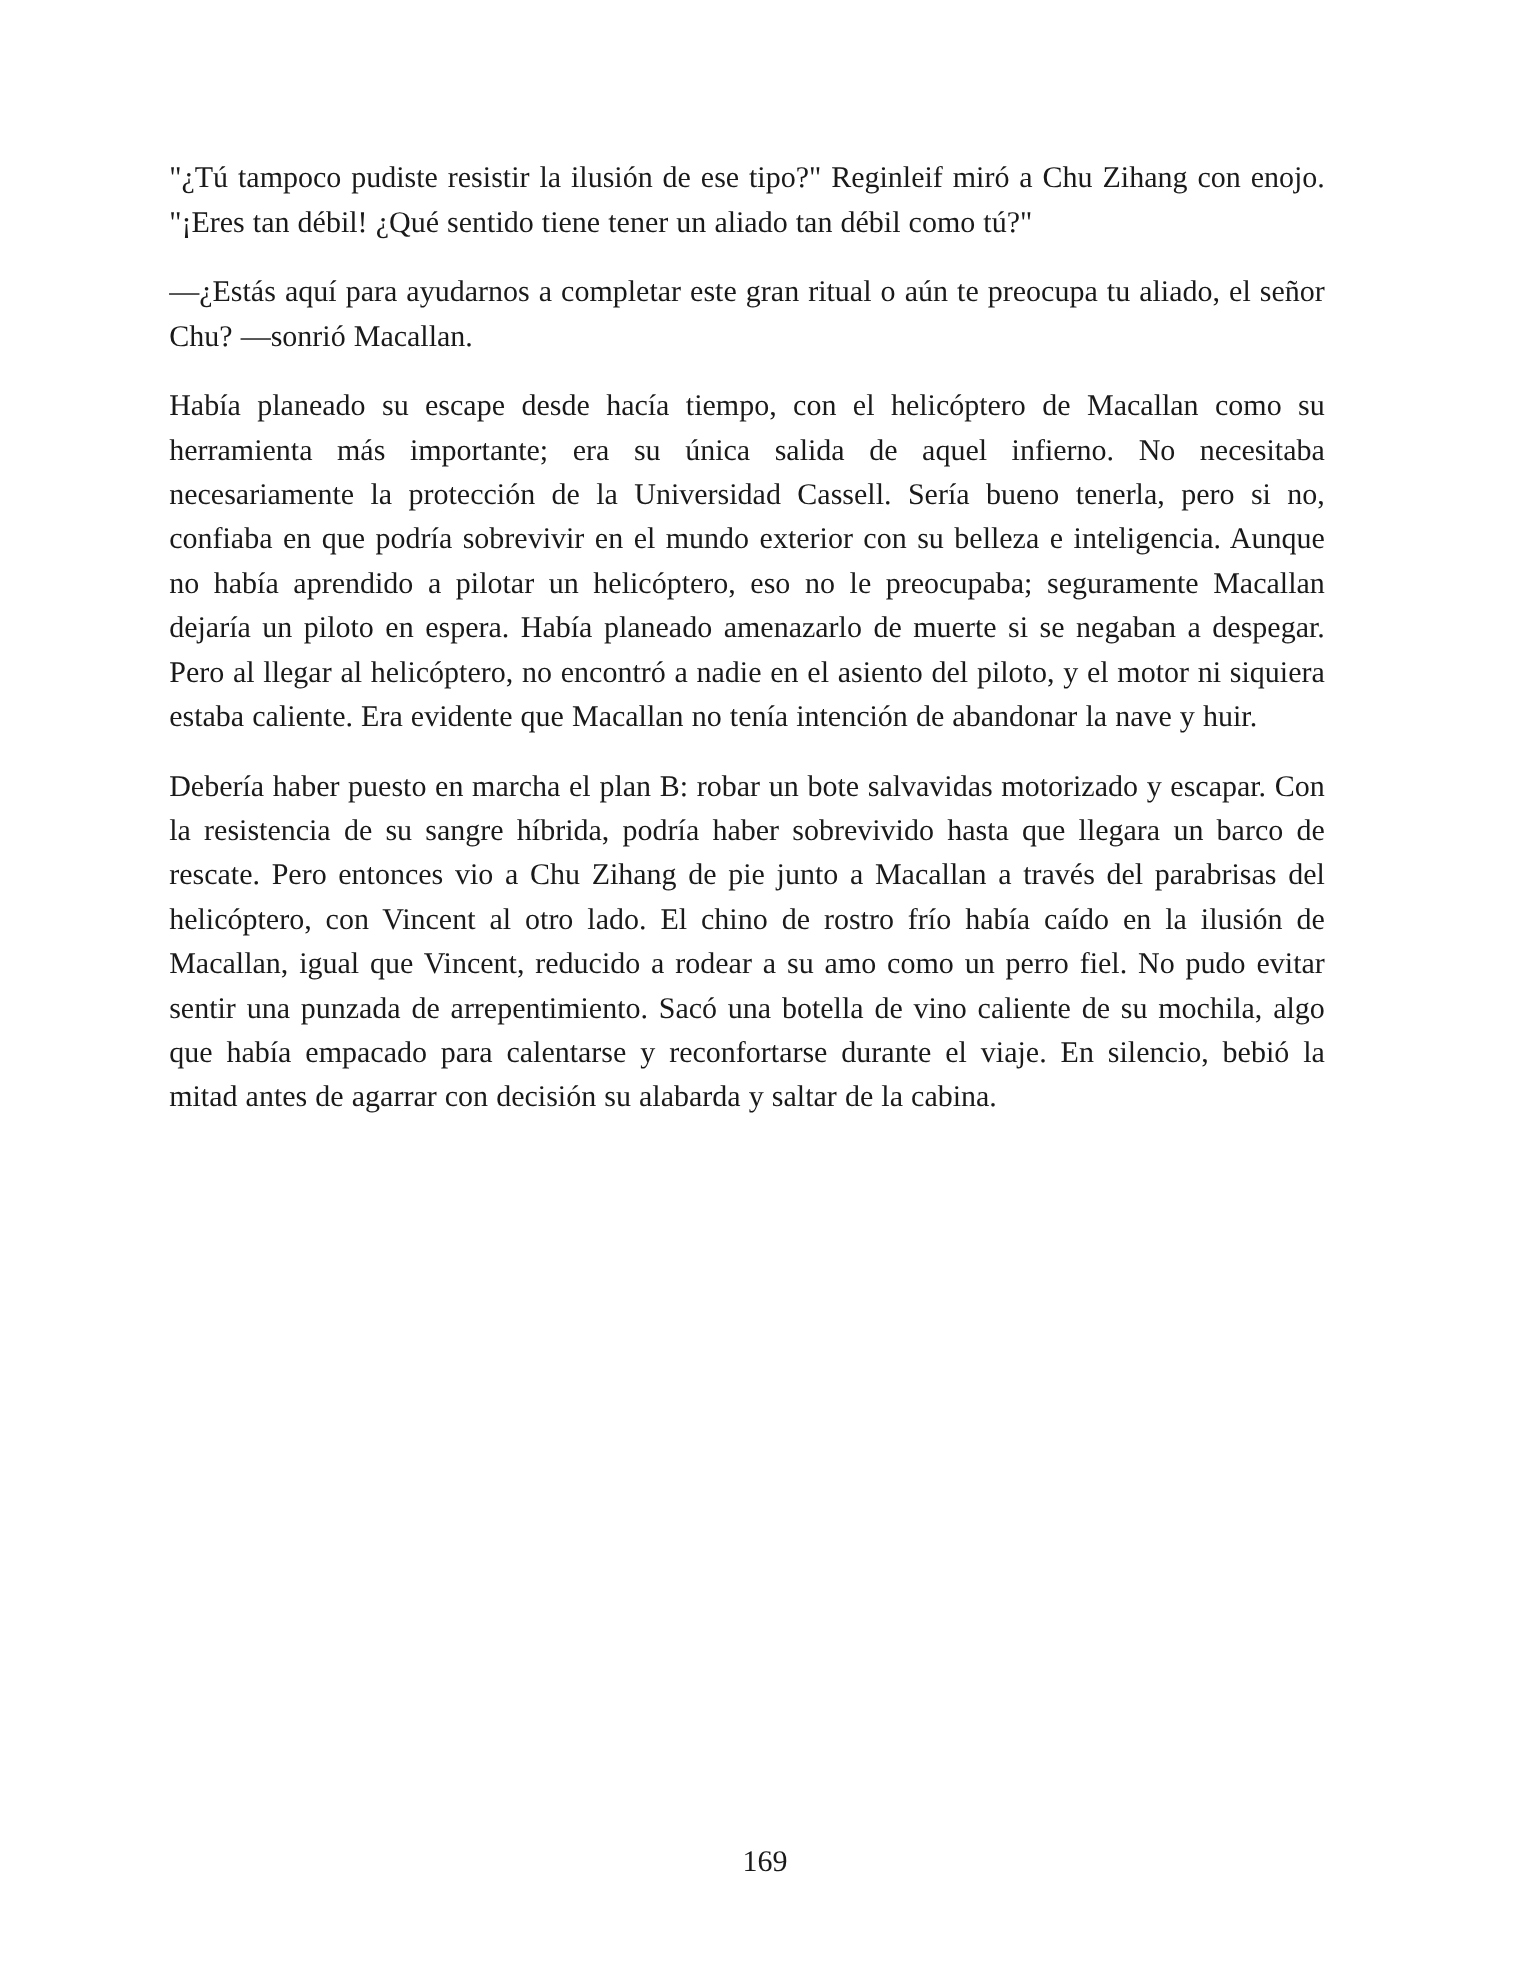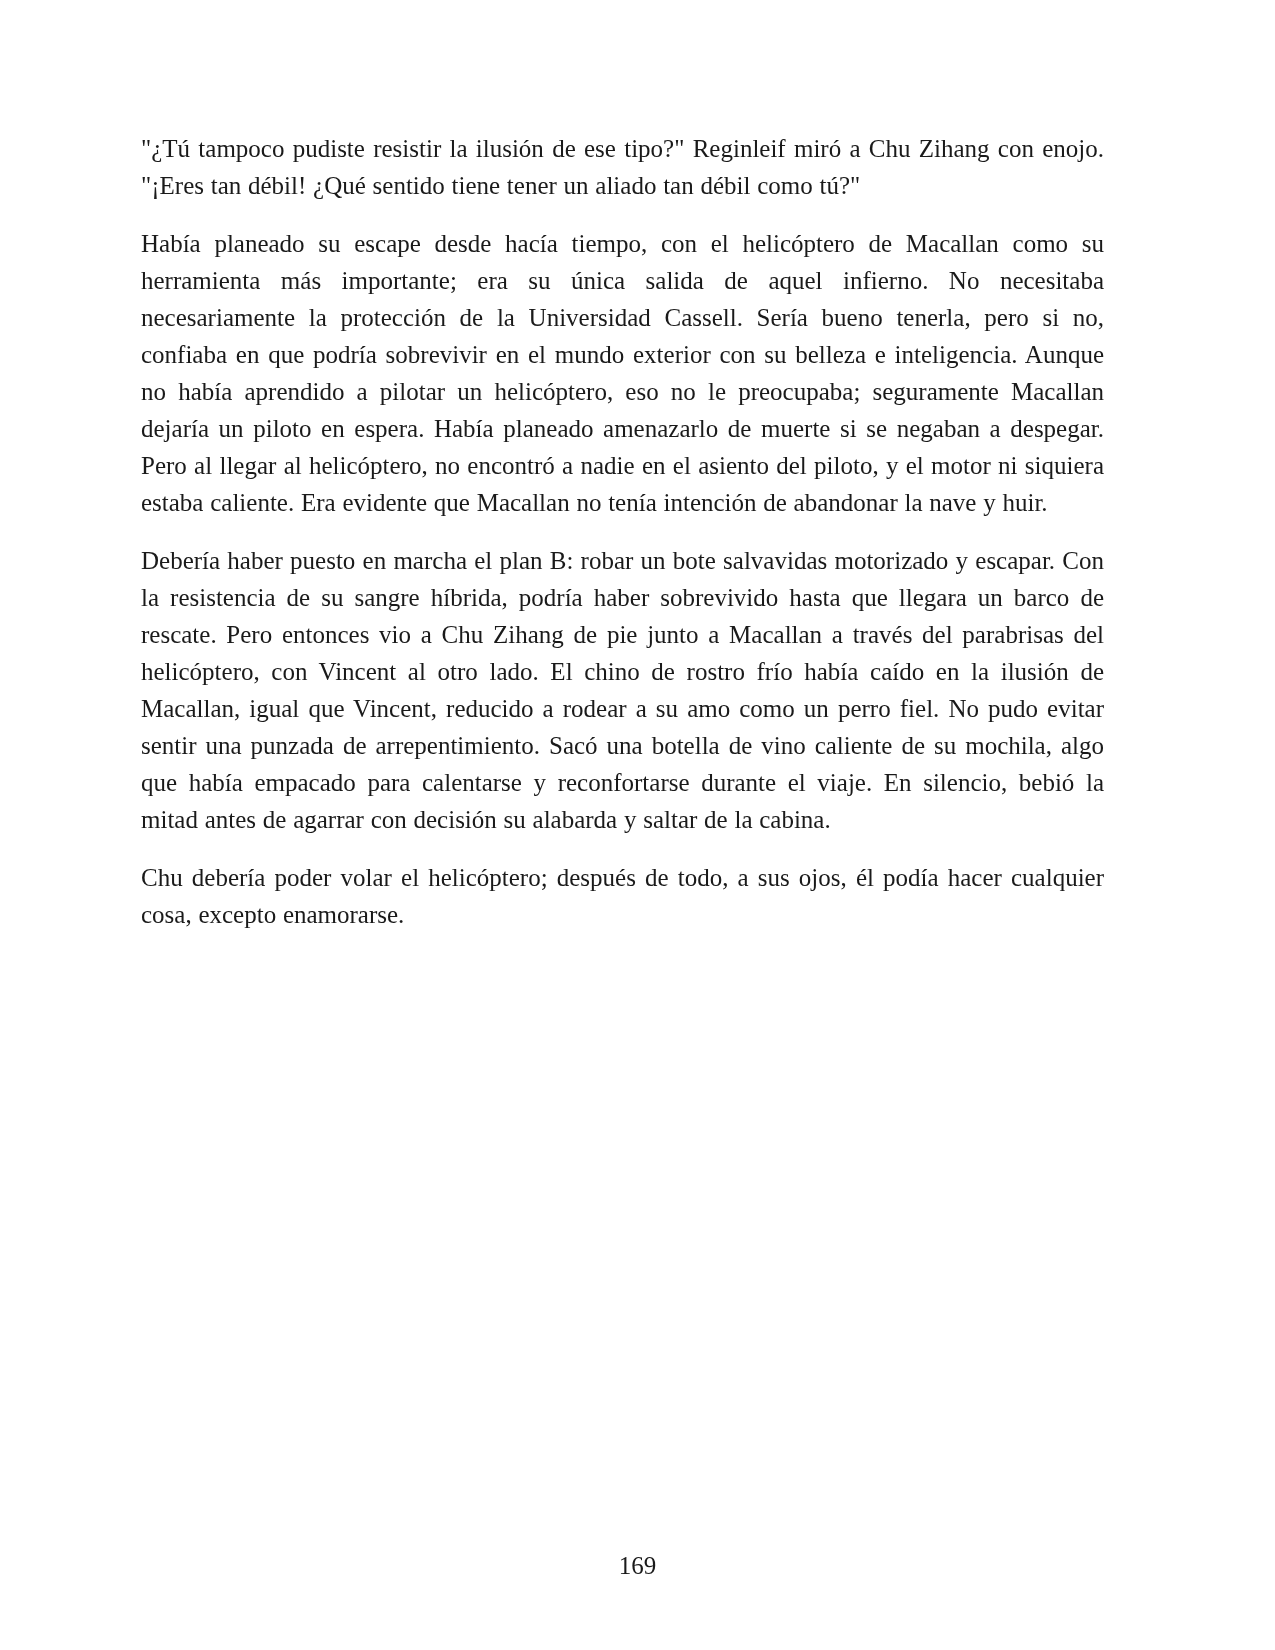--- a/index.html
+++ b/index.html
@@ -31,27 +31,26 @@
     word-spacing: 0.5px;
   }
   .page-number {
     position: absolute;
     left: 0;
     right: 0;
     top: 1537px;
     text-align: center;
     font-size: 25px;
     line-height: 30px;
-    margin-top: 14px;
   }
 </style>
 </head>
 <body>
 
 <div class="sheet">
   <div class="content">
     <p>"¿Tú tampoco pudiste resistir la ilusión de ese tipo?" Reginleif miró a Chu Zihang con enojo. "¡Eres tan débil! ¿Qué sentido tiene tener un aliado tan débil como tú?"</p>
+    <p>—¿Estás aquí para ayudarnos a completar este gran ritual o aún te preocupa tu aliado, el señor Chu? —sonrió Macallan.</p>
     <p>Había planeado su escape desde hacía tiempo, con el helicóptero de Macallan como su herramienta más importante; era su única salida de aquel infierno. No necesitaba necesariamente la protección de la Universidad Cassell. Sería bueno tenerla, pero si no, confiaba en que podría sobrevivir en el mundo exterior con su belleza e inteligencia. Aunque no había aprendido a pilotar un helicóptero, eso no le preocupaba; seguramente Macallan dejaría un piloto en espera. Había planeado amenazarlo de muerte si se negaban a despegar. Pero al llegar al helicóptero, no encontró a nadie en el asiento del piloto, y el motor ni siquiera estaba caliente. Era evidente que Macallan no tenía intención de abandonar la nave y huir.</p>
     <p>Debería haber puesto en marcha el plan B: robar un bote salvavidas motorizado y escapar. Con la resistencia de su sangre híbrida, podría haber sobrevivido hasta que llegara un barco de rescate. Pero entonces vio a Chu Zihang de pie junto a Macallan a través del parabrisas del helicóptero, con Vincent al otro lado. El chino de rostro frío había caído en la ilusión de Macallan, igual que Vincent, reducido a rodear a su amo como un perro fiel. No pudo evitar sentir una punzada de arrepentimiento. Sacó una botella de vino caliente de su mochila, algo que había empacado para calentarse y reconfortarse durante el viaje. En silencio, bebió la mitad antes de agarrar con decisión su alabarda y saltar de la cabina.</p>
-    <p>Chu debería poder volar el helicóptero; después de todo, a sus ojos, él podía hacer cualquier cosa, excepto enamorarse.</p>
   </div>
   <div class="page-number">169</div>
 </div>
 
 </body></html>

